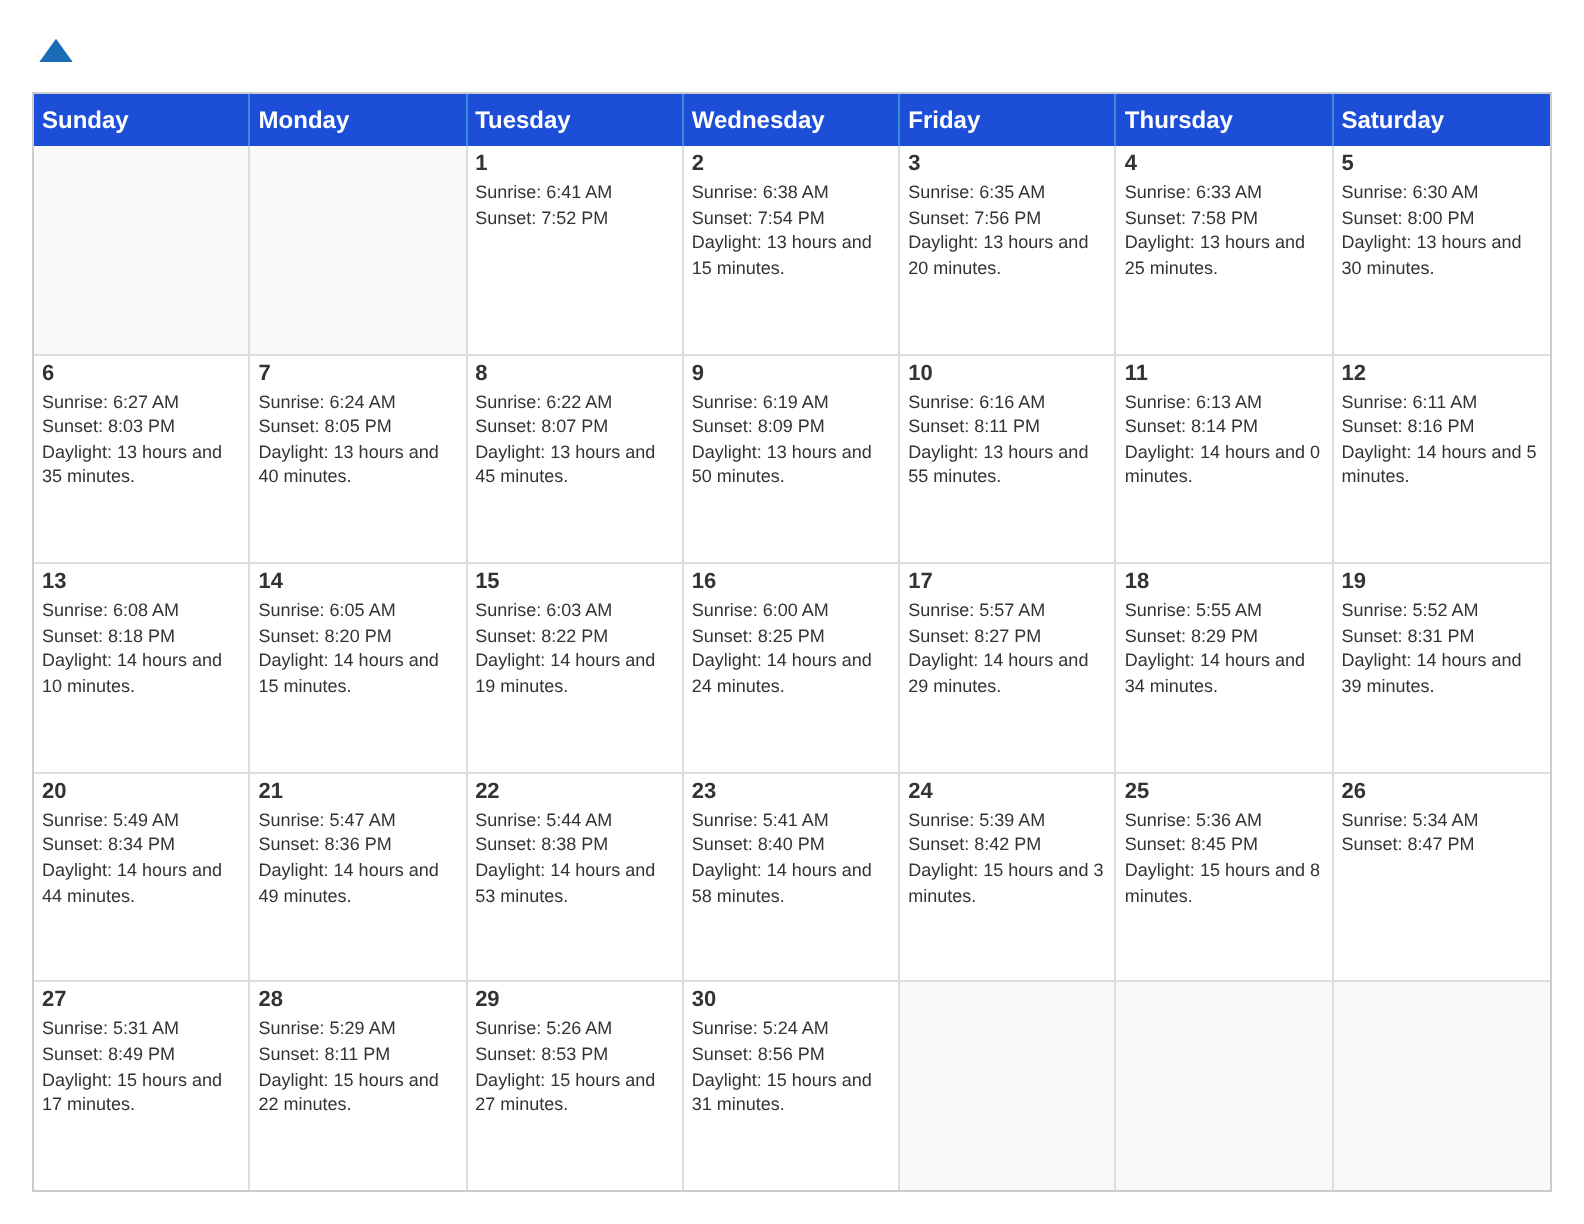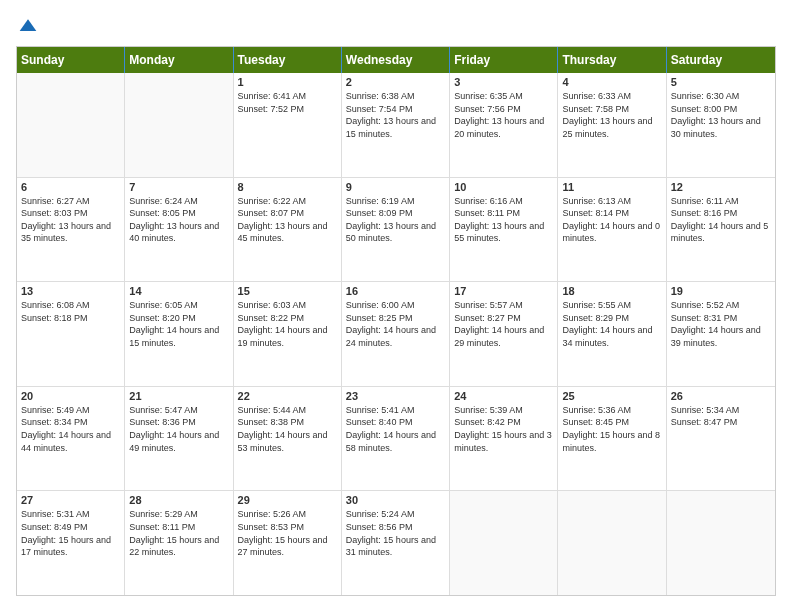--- a/index.html
+++ b/index.html
@@ -60,21 +60,21 @@
     }
     .calendar {
       flex: 1;
       display: flex;
       flex-direction: column;
       border: 1px solid #ccc;
     }
     .calendar-header {
       display: grid;
       grid-template-columns: repeat(7, 1fr);
-      background: #4d7c0f;
+      background: #1d4ed8;
     }
     .calendar-header-cell {
       color: #fff;
       font-size: 12px;
       font-weight: bold;
       padding: 6px 4px;
       text-align: left;
       border-right: 1px solid #3a8bd5;
     }
     .calendar-header-cell:last-child {
@@ -226,20 +226,21 @@
             <div class="cell-text">Sunrise: 6:11 AM</div>
             <div class="cell-text">Sunset: 8:16 PM</div>
             <div class="cell-text">Daylight: 14 hours and 5 minutes.</div>
           </div>
         </div>
         <div class="calendar-row">
           <div class="calendar-cell">
             <span class="day-number">13</span>
             <div class="cell-text">Sunrise: 6:08 AM</div>
             <div class="cell-text">Sunset: 8:18 PM</div>
+            <div class="cell-text">Daylight: 14 hours and 10 minutes.</div>
           </div>
           <div class="calendar-cell">
             <span class="day-number">14</span>
             <div class="cell-text">Sunrise: 6:05 AM</div>
             <div class="cell-text">Sunset: 8:20 PM</div>
             <div class="cell-text">Daylight: 14 hours and 15 minutes.</div>
           </div>
           <div class="calendar-cell">
             <span class="day-number">15</span>
             <div class="cell-text">Sunrise: 6:03 AM</div>

